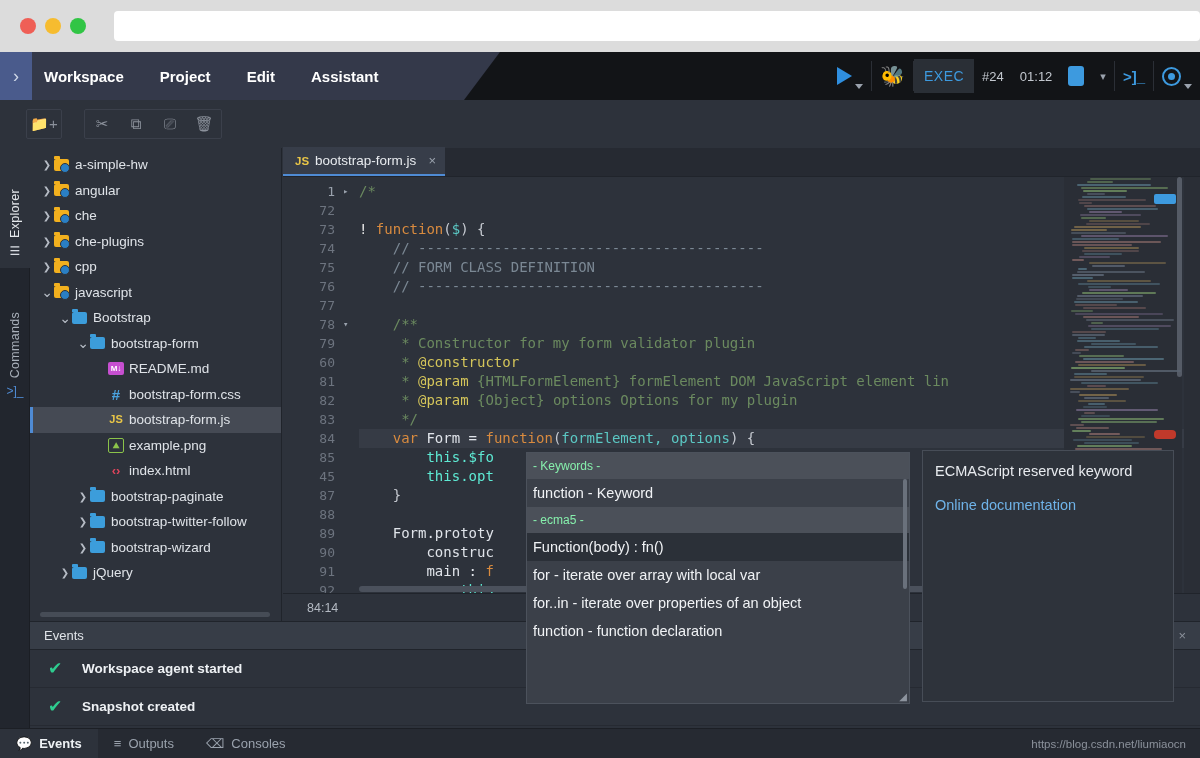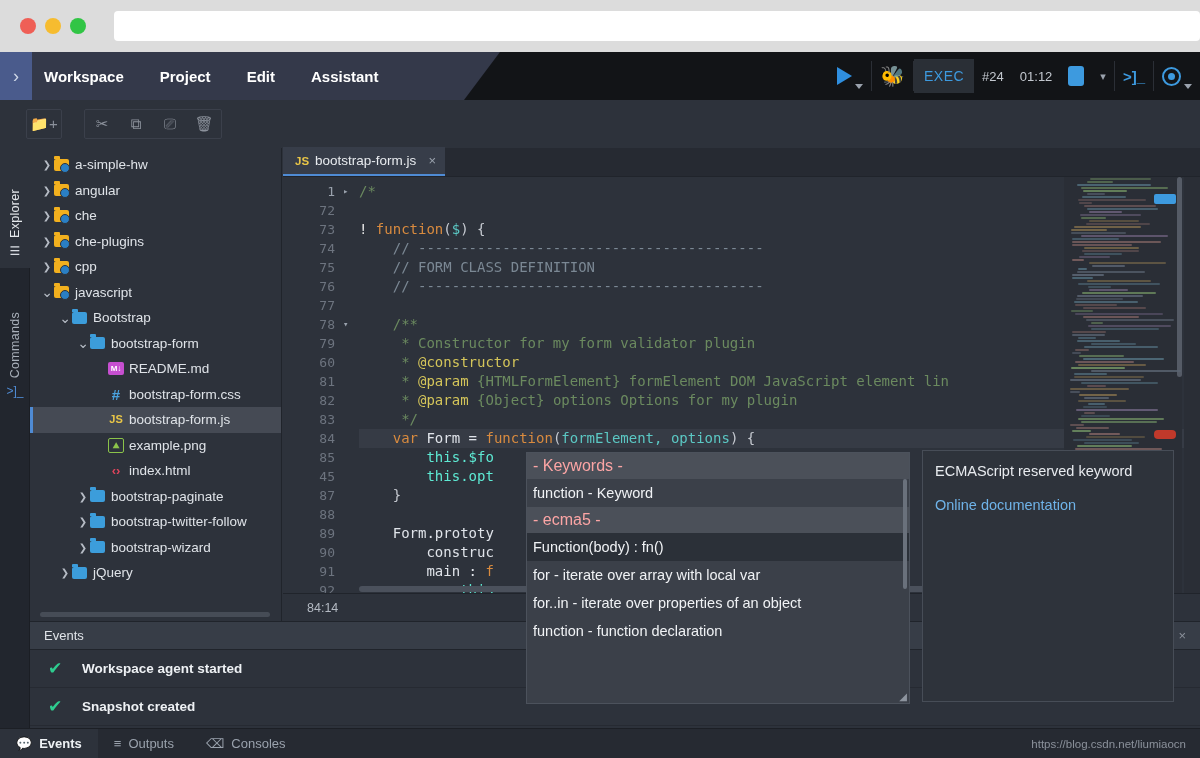--- a/index.html
+++ b/index.html
@@ -252,21 +252,21 @@
   .status-pos { color: #b4bac3; font-size: 12.5px; margin-left: 24px; }
 
   
   .ac {
     position: absolute; left: 526px; top: 452px; width: 384px; height: 252px;
     background: #3b4049; border: 1px solid #4c525c; z-index: 40;
     font-size: 14.5px; overflow: hidden;
   }
   .ac-group {
     height: 26px; line-height: 26px; padding-left: 6px;
-    color: #fca5a5; background: #4b5059; font-size: 16px;
+    color: #86efac; background: #4b5059; font-size: 12px;
   }
   .ac-item {
     height: 28px; line-height: 28px; padding-left: 6px;
     color: #f0f2f5; background: #3b4049; cursor: pointer;
   }
   .ac-item.sel { background: #2b3038; }
   .ac-scroll {
     position: absolute; right: 2px; top: 26px; width: 4px; height: 110px;
     background: #6a717c; border-radius: 2px;
   }

